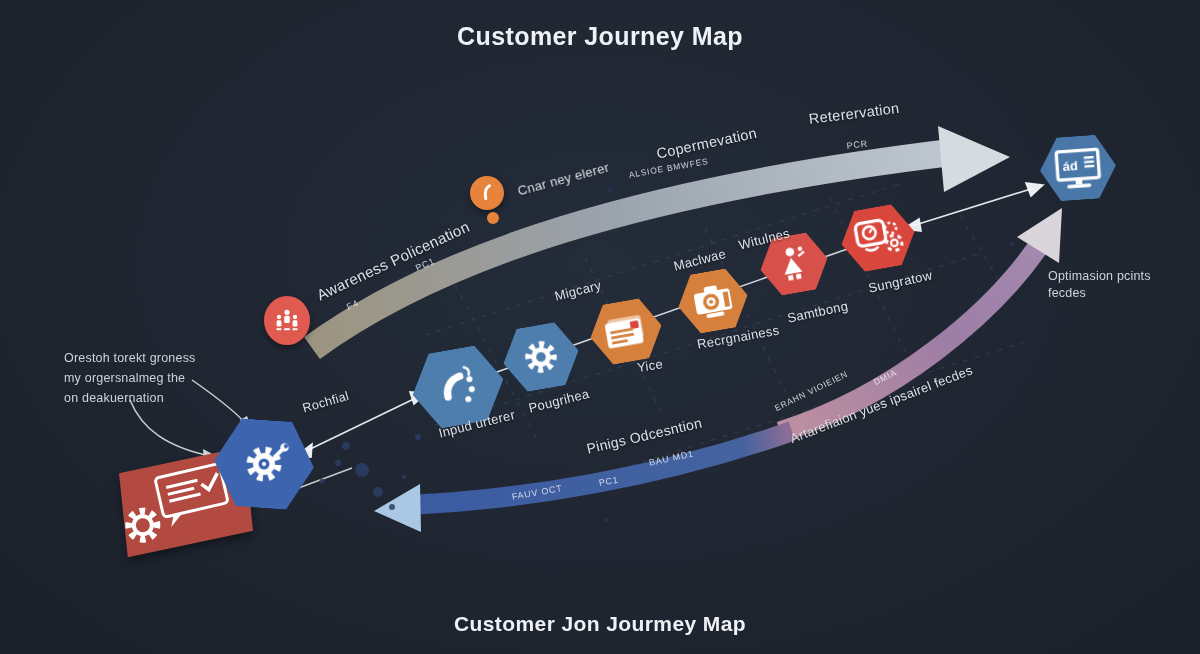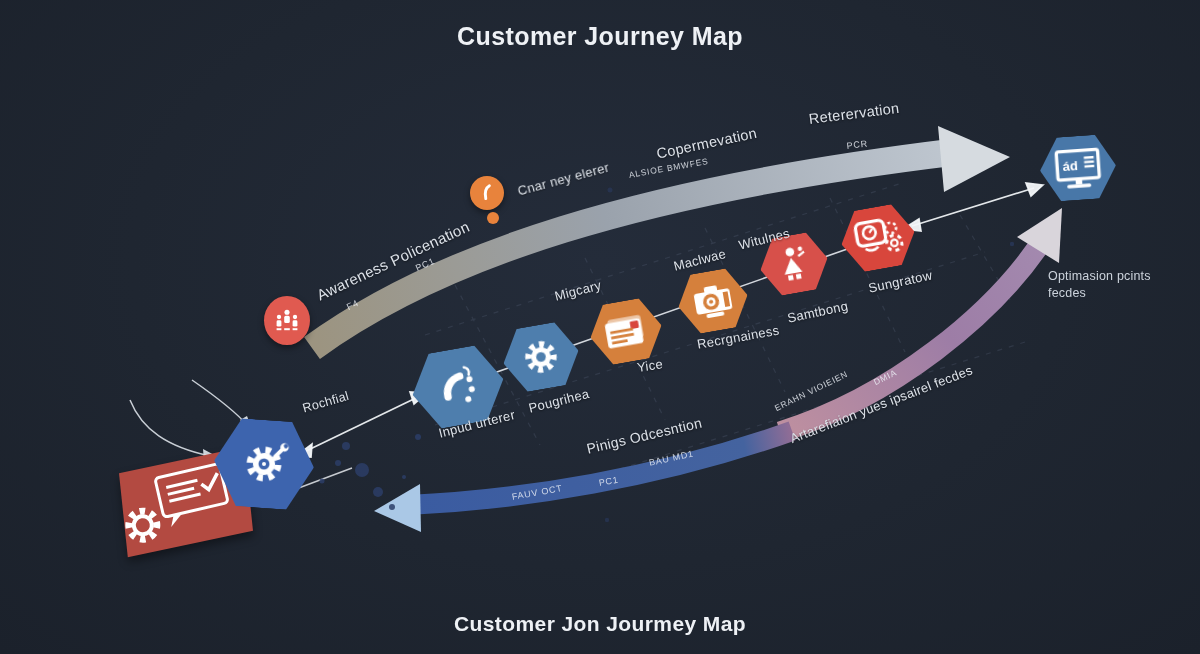--- a/index.html
+++ b/index.html
@@ -135,20 +135,25 @@
       <circle cx="10" cy="15" r="2.7"></circle>
         <rect x="7" y="19" width="6" height="8" rx="1.8"></rect>
       <circle cx="30" cy="15" r="2.7"></circle>
         <rect x="27" y="19" width="6" height="8" rx="1.8"></rect>
       <rect x="7" y="29" width="6" height="2.5"></rect>
         <rect x="16.5" y="29" width="7" height="2.5"></rect>
         <rect x="27" y="29" width="6" height="2.5"></rect>
     </svg>
   </div>
 
+  <div class="note" style="left:64px;top:348px;">
+    <div>Orestoh torekt groness</div>
+    <div>my orgersnalmeg the</div>
+    <div>on deakuernation</div>
+  </div>
 
   <div class="abs" style="left:122px;top:460px;width:128px;height:84px;background:#b34a41;transform:rotate(-12deg) skewX(-6deg);box-shadow:0 5px 10px rgba(0,0,0,.4);"></div>
   <svg class="abs" width="140" height="100" viewBox="0 0 140 100" style="left:118px;top:455px;transform:rotate(-10deg);">
     <g>
       <circle cx="22" cy="62" r="14" fill="none" stroke="#fff" stroke-width="7" stroke-dasharray="5.4 5.4"></circle>
       <circle cx="22" cy="62" r="9" fill="none" stroke="#fff" stroke-width="4"></circle>
     </g>
     <g transform="translate(42,18) rotate(-3)">
       <rect x="0" y="0" width="66" height="40" rx="4" fill="none" stroke="#fff" stroke-width="3"></rect>
       <path d="M10 40 l-5 11 l14 -11 z" fill="#fff"></path>

